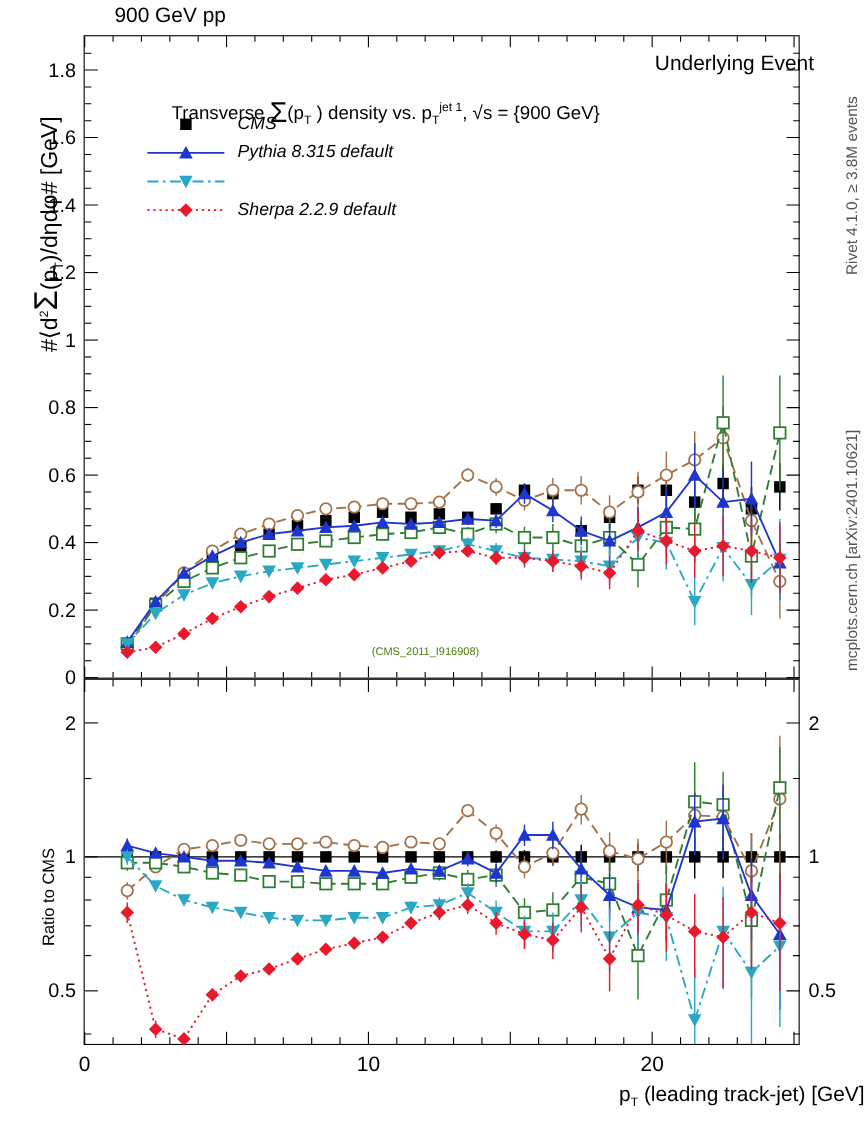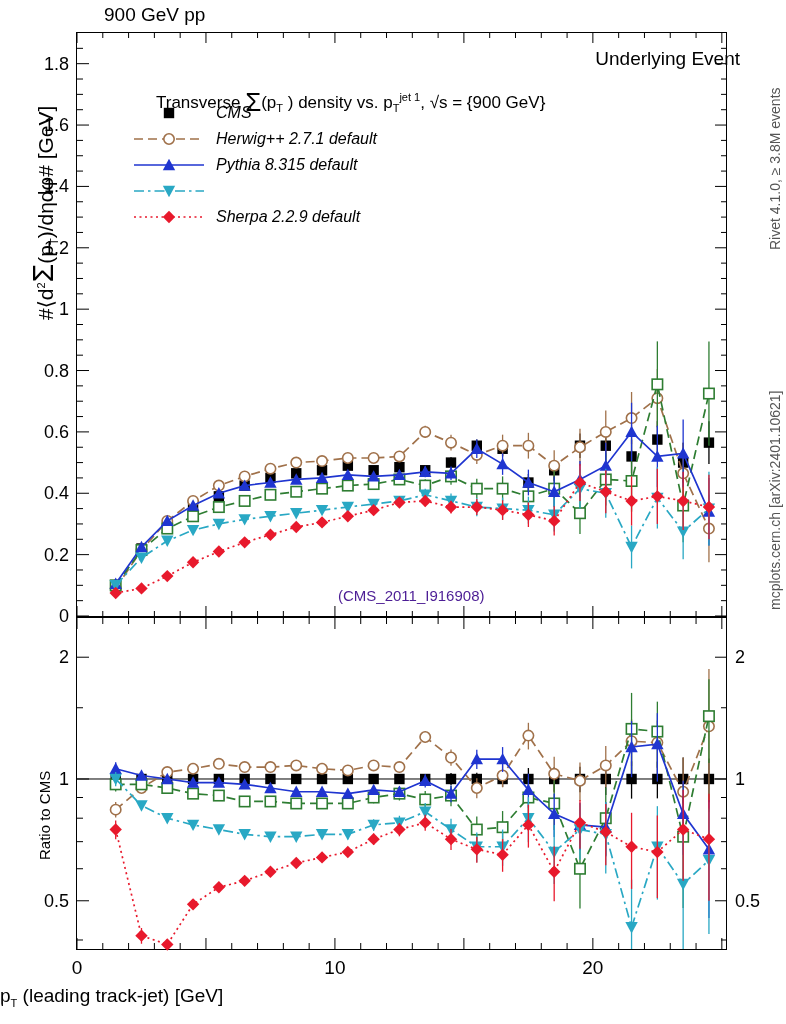--- a/index.html
+++ b/index.html
@@ -18,25 +18,25 @@
   #title{position:absolute;left:156px;top:52px;font-size:17px;white-space:nowrap;margin-top:35px;}
   #title .sum{font-size:26px;vertical-align:-3px;}
   sub{font-size:11px;}
   sup{font-size:11px;}
 
   #legend{position:absolute;left:130px;top:100px;font-size:16px;}
   #legend .row{height:26px;display:flex;align-items:center;}
   #legend .mk{width:78px;height:22px;position:relative;margin-right:8px;}
   #legend .lbl{white-space:nowrap;font-style:italic;}
 
-  .watermark{position:absolute;color:#4c1d95;font-size:15px;}
+  .watermark{position:absolute;color:#4d7c0f;font-size:10px;}
 
   .rot90{position:absolute;transform:rotate(-90deg);transform-origin:0 0;white-space:nowrap;}
 
-  #xlabel{position:absolute;left:0;width:786px;top:985px;text-align:left;font-size:19px;}
+  #xlabel{position:absolute;left:0;width:786px;top:985px;text-align:right;font-size:19px;}
   #right-note1,#right-note2{font-size:14px;color:#555;}
   svg{display:block;}
 </style>
 </head>
 <body>
 
 <div id="root">
 
   <div class="hdr" id="hdr-left">900 GeV pp</div>
   <div class="hdr" id="hdr-right">Underlying Event</div>
@@ -67,31 +67,20 @@
   <div id="legend">
       <div class="row">
         <div class="mk">
           <svg width="78" height="22">
             <g>
               <rect x="33.8" y="5.8" width="10.4" height="10.4" fill="#000000"></rect>
             </g>
           </svg>
         </div>
         <div class="lbl">CMS</div>
-      </div>
-      <div class="row">
-        <div class="mk">
-          <svg width="78" height="22">
-            <line x1="4" y1="11" x2="74" y2="11" stroke="#a0714a" stroke-width="1.7" stroke-dasharray="9,5"></line>
-            <g>
-              <circle cx="39" cy="11" r="5.2" fill="#fff" stroke="#a0714a" stroke-width="1.6"></circle>
-            </g>
-          </svg>
-        </div>
-        <div class="lbl">Herwig++ 2.7.1 default</div>
       </div>
       <div class="row">
         <div class="mk">
           <svg width="78" height="22">
             <line x1="4" y1="11" x2="74" y2="11" stroke="#1f35d0" stroke-width="1.7"></line>
             <g>
               <polygon points="39,4.8 45.2,16.2 32.8,16.2" fill="#1f35d0"></polygon>
             </g>
           </svg>
         </div>

